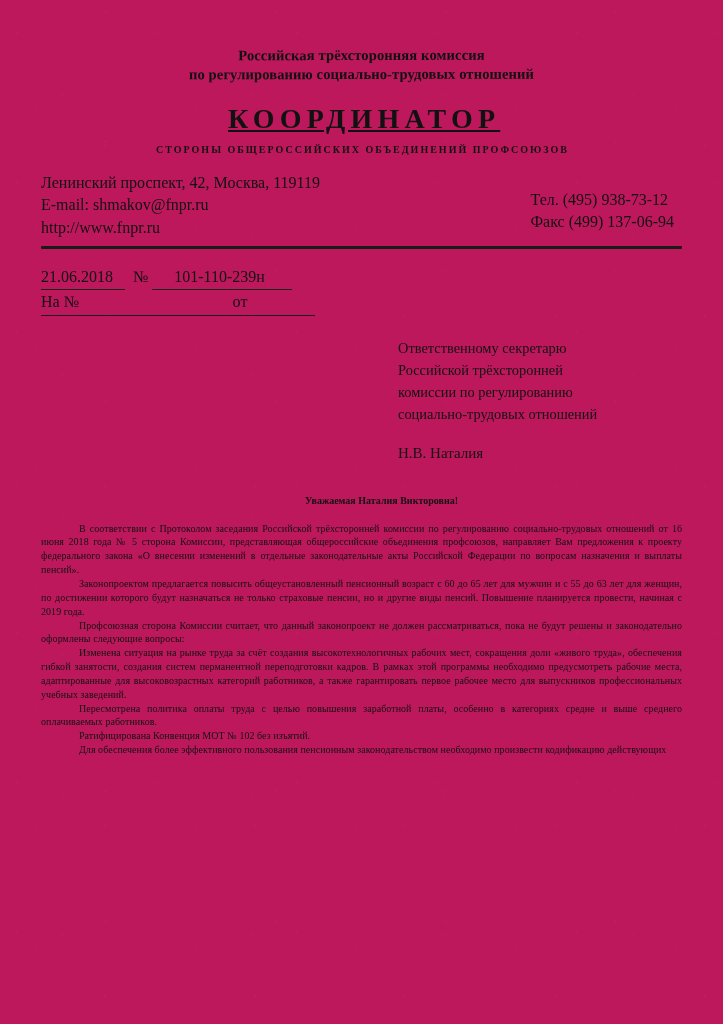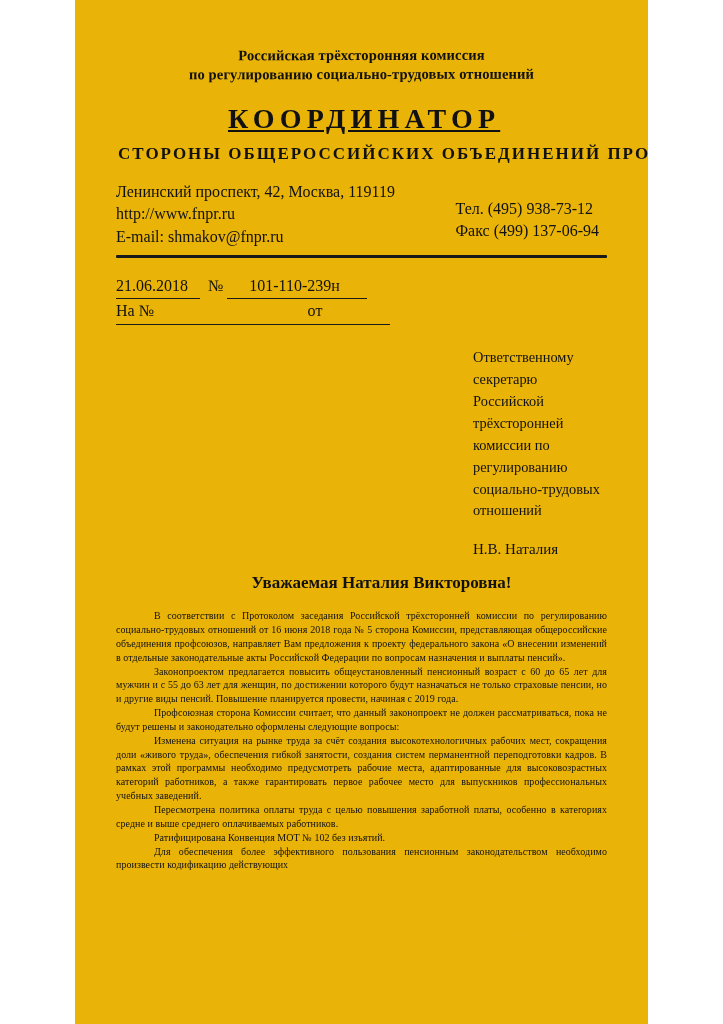--- a/index.html
+++ b/index.html
@@ -7,24 +7,24 @@
     margin: 0;
     padding: 0;
     background: #ffffff;
   }
   body {
     font-family: "Liberation Serif", "DejaVu Serif", serif;
     color: #111111;
   }
   .page {
     position: relative;
-    width: 573px;
+    width: 723px;
     height: 1024px;
     margin: 0 auto;
-    background: #eab308;
+    background: #be185d;
     overflow: hidden;
     box-sizing: border-box;
   }
   
   .scan-noise {
     position: absolute;
     inset: 0;
     pointer-events: none;
     opacity: .55;
     background-image:
@@ -56,21 +56,21 @@
   .coordinator {
     margin-top: 18px;
     font-size: 28px;
     font-weight: bold;
     letter-spacing: 5.2px;
     text-indent: 5.2px;
     text-decoration: underline;
   }
   .party-line {
     margin-top: 9px;
-    font-size: 17px;
+    font-size: 10px;
     font-weight: bold;
     letter-spacing: 2.0px;
     text-indent: 2.0px;
     white-space: nowrap;
   }
 
   
   .contacts {
     display: flex;
     justify-content: space-between;
@@ -112,22 +112,22 @@
     margin-left: 357px;
     font-size: 14.4px;
     line-height: 1.52;
   }
   .addressee-name { margin-top: 16px; font-size: 15px; }
 
   
   .salutation {
     text-align: center;
     font-weight: bold;
-    font-size: 17px;
-    margin-top: 12px;
+    font-size: 10px;
+    margin-top: 30px;
     margin-left: 40px;
   }
   .body-text { margin-top: 16px; }
   p.para {
     margin: 0;
     font-size: 10px;
     line-height: 1.385;
     text-align: justify;
     text-indent: 38px;
     letter-spacing: .05px;
@@ -145,22 +145,22 @@
     <div class="letterhead">
       <div class="org-line skew-a">Российская трёхсторонняя комиссия</div>
       <div class="org-line skew-a">по регулированию социально-трудовых отношений</div>
       <div class="coordinator">КООРДИНАТОР</div>
       <div class="party-line">СТОРОНЫ ОБЩЕРОССИЙСКИХ ОБЪЕДИНЕНИЙ ПРОФСОЮЗОВ</div>
     </div>
 
     <div class="contacts">
       <div class="contacts-left">
         <div>Ленинский проспект, 42, Москва, 119119</div>
+        <div>E-mail: shmakov@fnpr.ru</div>
         <div>http://www.fnpr.ru</div>
-        <div>E-mail: shmakov@fnpr.ru</div>
       </div>
       <div class="contacts-right">
         <div>Тел. (495) 938-73-12</div>
         <div>Факс (499) 137-06-94</div>
       </div>
     </div>
     <div class="rule"></div>
 
     <div class="refblock">
       <div class="ref-row">

